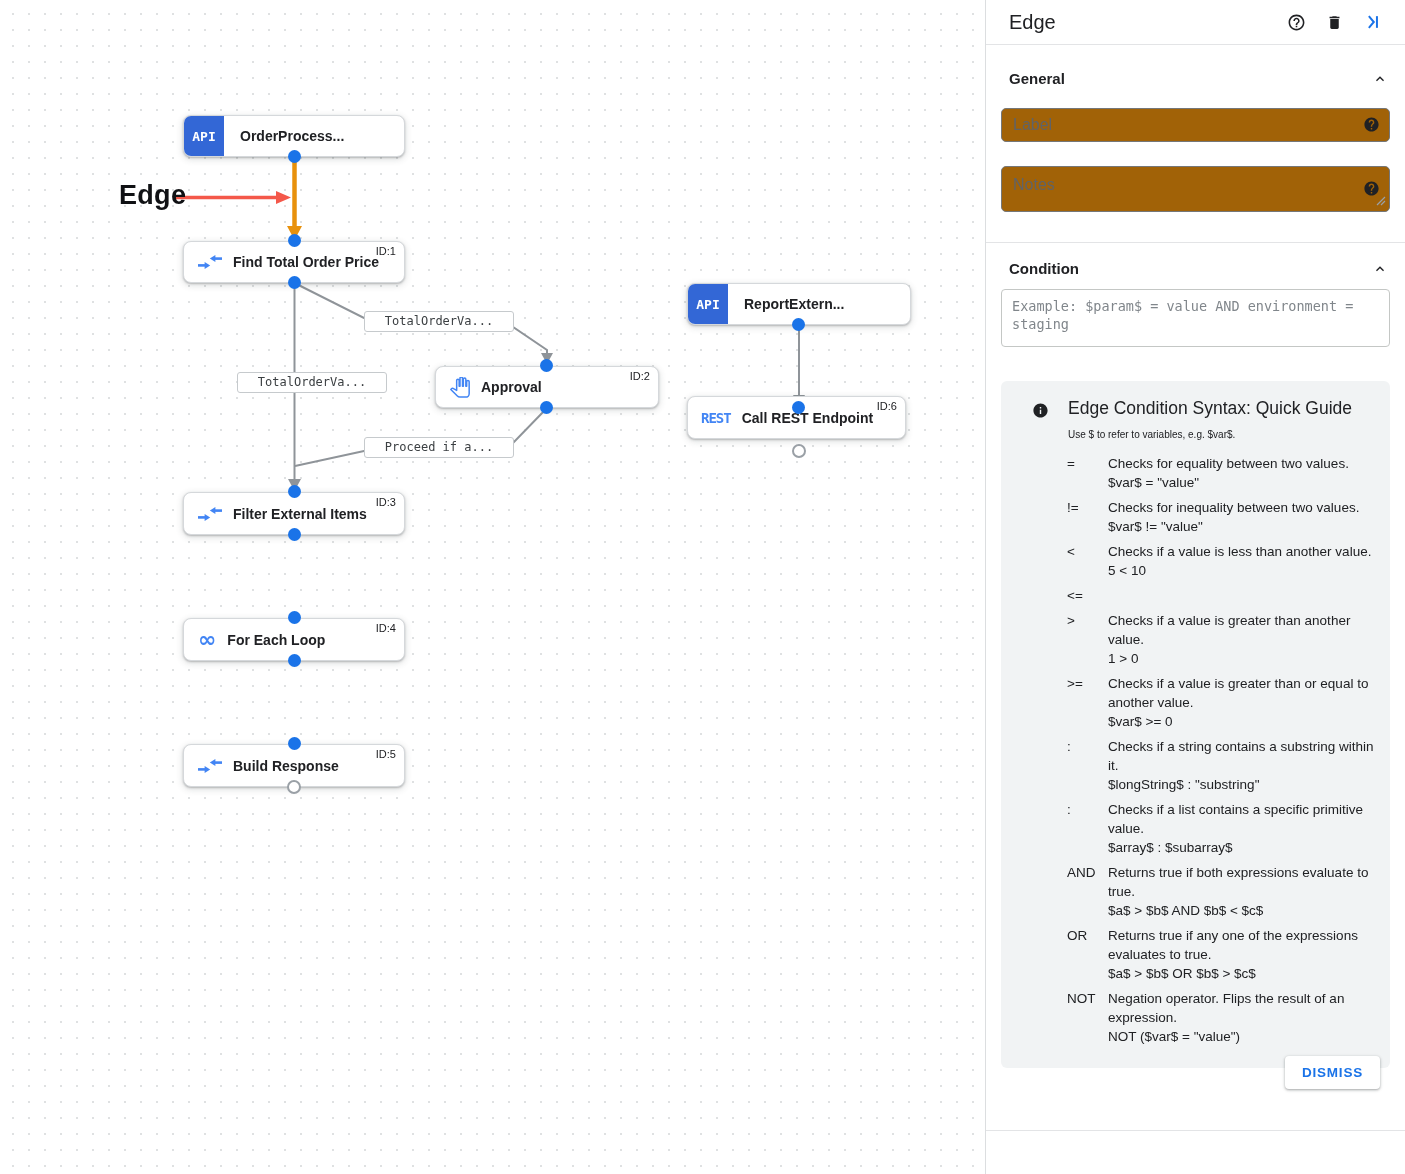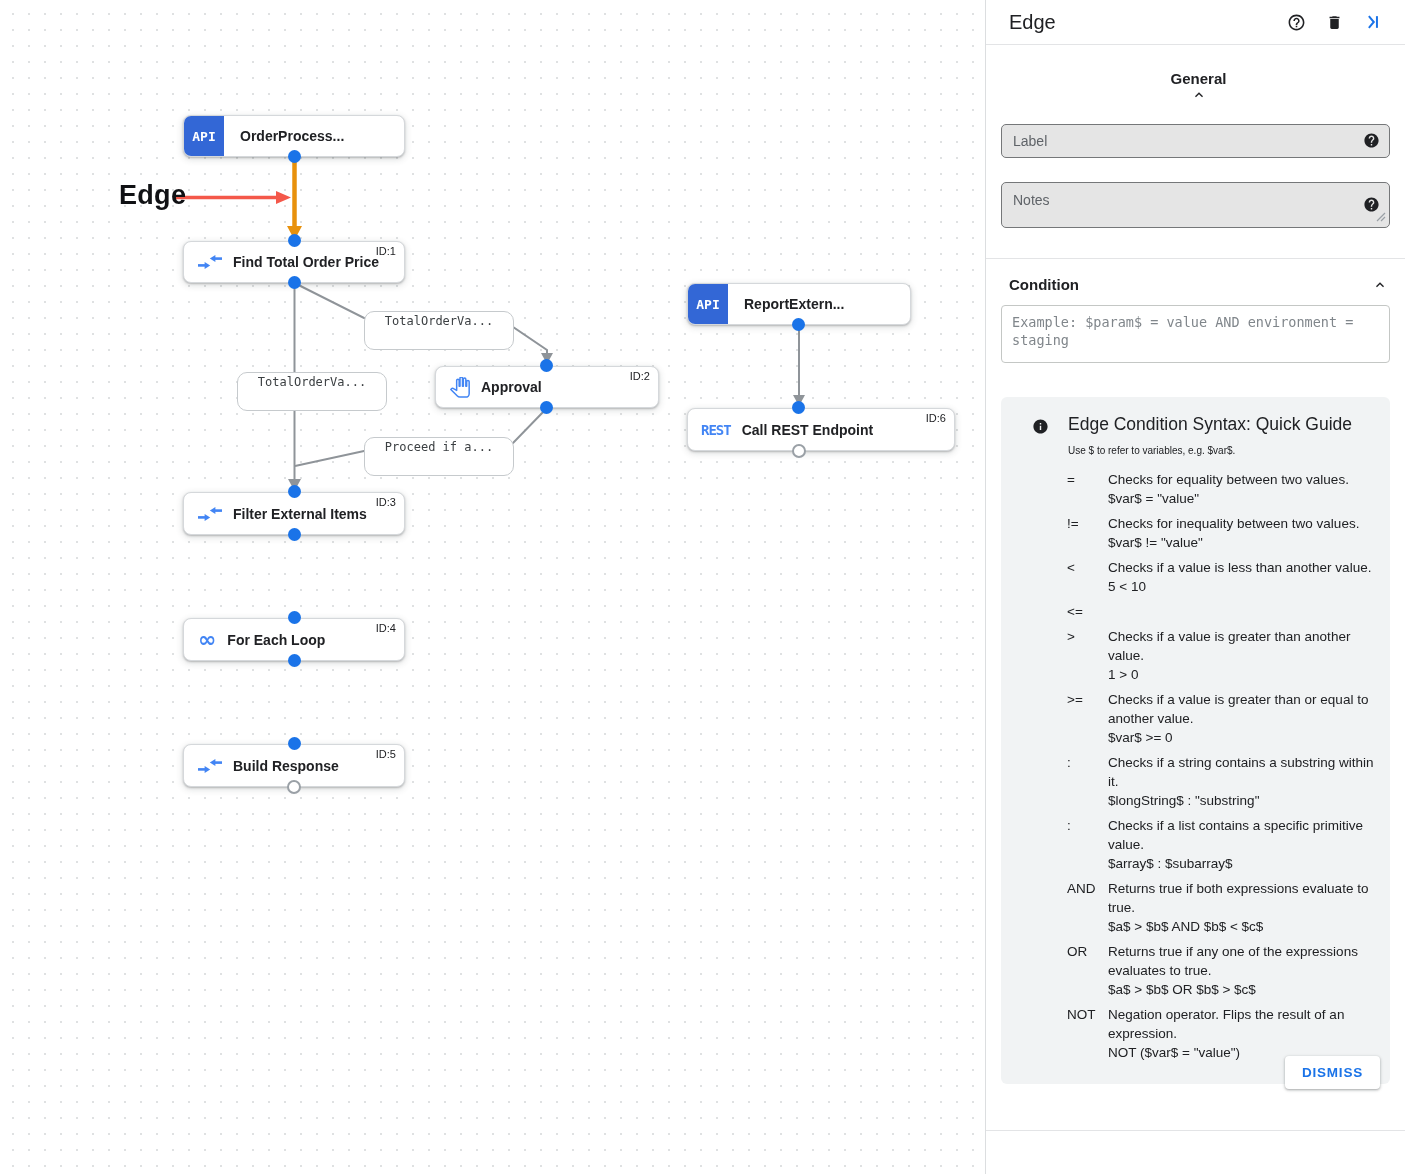--- a/index.html
+++ b/index.html
@@ -30,22 +30,22 @@
   .node-title { font-weight:bold; font-size:14px; color:#202124; margin-left:11px; white-space:nowrap; }
   .node.trigger .node-title { margin-left:16px; }
   .node-icon { margin-left:14px; display:flex; align-items:center; flex:0 0 auto; }
   .rest-badge {
     margin-left:13px; color:#4285f4; font-family:"DejaVu Sans Mono", monospace;
     font-weight:bold; font-size:14px; letter-spacing:-1px;
   }
   .infinity-glyph { color:#4285f4; font-size:22px; font-weight:bold; line-height:14px; font-family:"DejaVu Sans", sans-serif; }
   .node-id { position:absolute; top:3px; right:8px; font-size:11px; color:#202124; font-weight:normal; }
   .edge-label {
-    position:absolute; z-index:3; background:#fff; border:1px solid #c6cacd; border-radius:10px;
-    height:39px; line-height:19px; text-align:center; overflow:hidden;
+    position:absolute; z-index:3; background:#fff; border:1px solid #c6cacd; border-radius:3px;
+    height:21px; line-height:19px; text-align:center; overflow:hidden;
     font-family:"DejaVu Sans Mono", monospace; font-size:12px; color:#3c4043;
   }
   .port { position:absolute; z-index:4; width:13px; height:13px; border-radius:50%; background:#1a73e8; }
   .port.open { width:14px; height:14px; background:#fff; border:2.5px solid #9aa0a6; }
   .annotation-text {
     position:absolute; z-index:5; left:119px; top:180px;
     font-size:27px; font-weight:600; color:#101114; letter-spacing:.3px;
   }
   
   .panel {
@@ -57,29 +57,29 @@
     padding:0 24px 0 23px; border-bottom:1px solid #e3e4e6;
   }
   .panel-title { font-size:20px; color:#202124; flex:1; }
   .header-icons { display:flex; align-items:center; gap:20px; }
   .icon-btn { cursor:pointer; display:flex; align-items:center; }
   .panel-body { padding:0 15px; position:relative; }
   .section-head {
     display:flex; align-items:center; justify-content:space-between;
     margin:0 2px 0 8px;
   }
-  .section-head.general { padding-top:25px;flex-direction:column; }
+  .section-head.general { padding-top:25px; }
   .section-head.condition { padding-top:17px; }
   .section-title { font-size:15px; font-weight:bold; color:#202124; }
   .field-wrap { position:relative; margin-top:21px; }
   .field-wrap.notes { margin-top:24px; }
   .text-input {
     width:100%; height:34px; border:1px solid #757779; border-radius:5px;
-    padding:0 36px 0 11px; font-size:14px; color:#202124;
-    font-family:"Liberation Sans", sans-serif; outline:none; background:#e5e5e5;
+    padding:0 36px 0 11px; font-size:16px; color:#202124;
+    font-family:"Liberation Sans", sans-serif; outline:none; background:#a16207;
   }
   textarea.text-input { height:46px; padding:9px 36px 2px 11px; resize:none; }
   .text-input::placeholder { color:#5f6368; opacity:1; }
   .help-badge { position:absolute; right:10px; display:flex; }
   .field-wrap.label .help-badge { top:8px; }
   .field-wrap.notes .help-badge { top:14px; }
   .resize-corner { position:absolute; right:4px; bottom:6px; }
   .divider { height:1px; background:#e3e4e6; margin:26px -15px 0; }
   .cond-box {
     width:100%; height:58px; margin-top:12px;
@@ -192,21 +192,21 @@
     </span>
     <div class="node-title">Build Response</div>
     <div class="node-id">ID:5</div>
   </div>
 
   <div class="node trigger" style="left:687px;top:283px;width:224px;height:42px">
     <div class="api-badge">API</div>
     <div class="node-title">ReportExtern...</div>
   </div>
 
-  <div class="node" style="left:687px;top:408px;width:268px;height:43px">
+  <div class="node" style="left:687px;top:396px;width:219px;height:43px">
     <span class="rest-badge">REST</span>
     <div class="node-title">Call REST Endpoint</div>
     <div class="node-id">ID:6</div>
   </div>
 
   <div class="edge-label" style="left:364px;top:311px;width:150px">TotalOrderVa...</div>
   <div class="edge-label" style="left:237px;top:372px;width:150px">TotalOrderVa...</div>
   <div class="edge-label" style="left:364px;top:437px;width:150px">Proceed if a...</div>
 
   <div class="port" style="left:288px;top:150px"></div>

